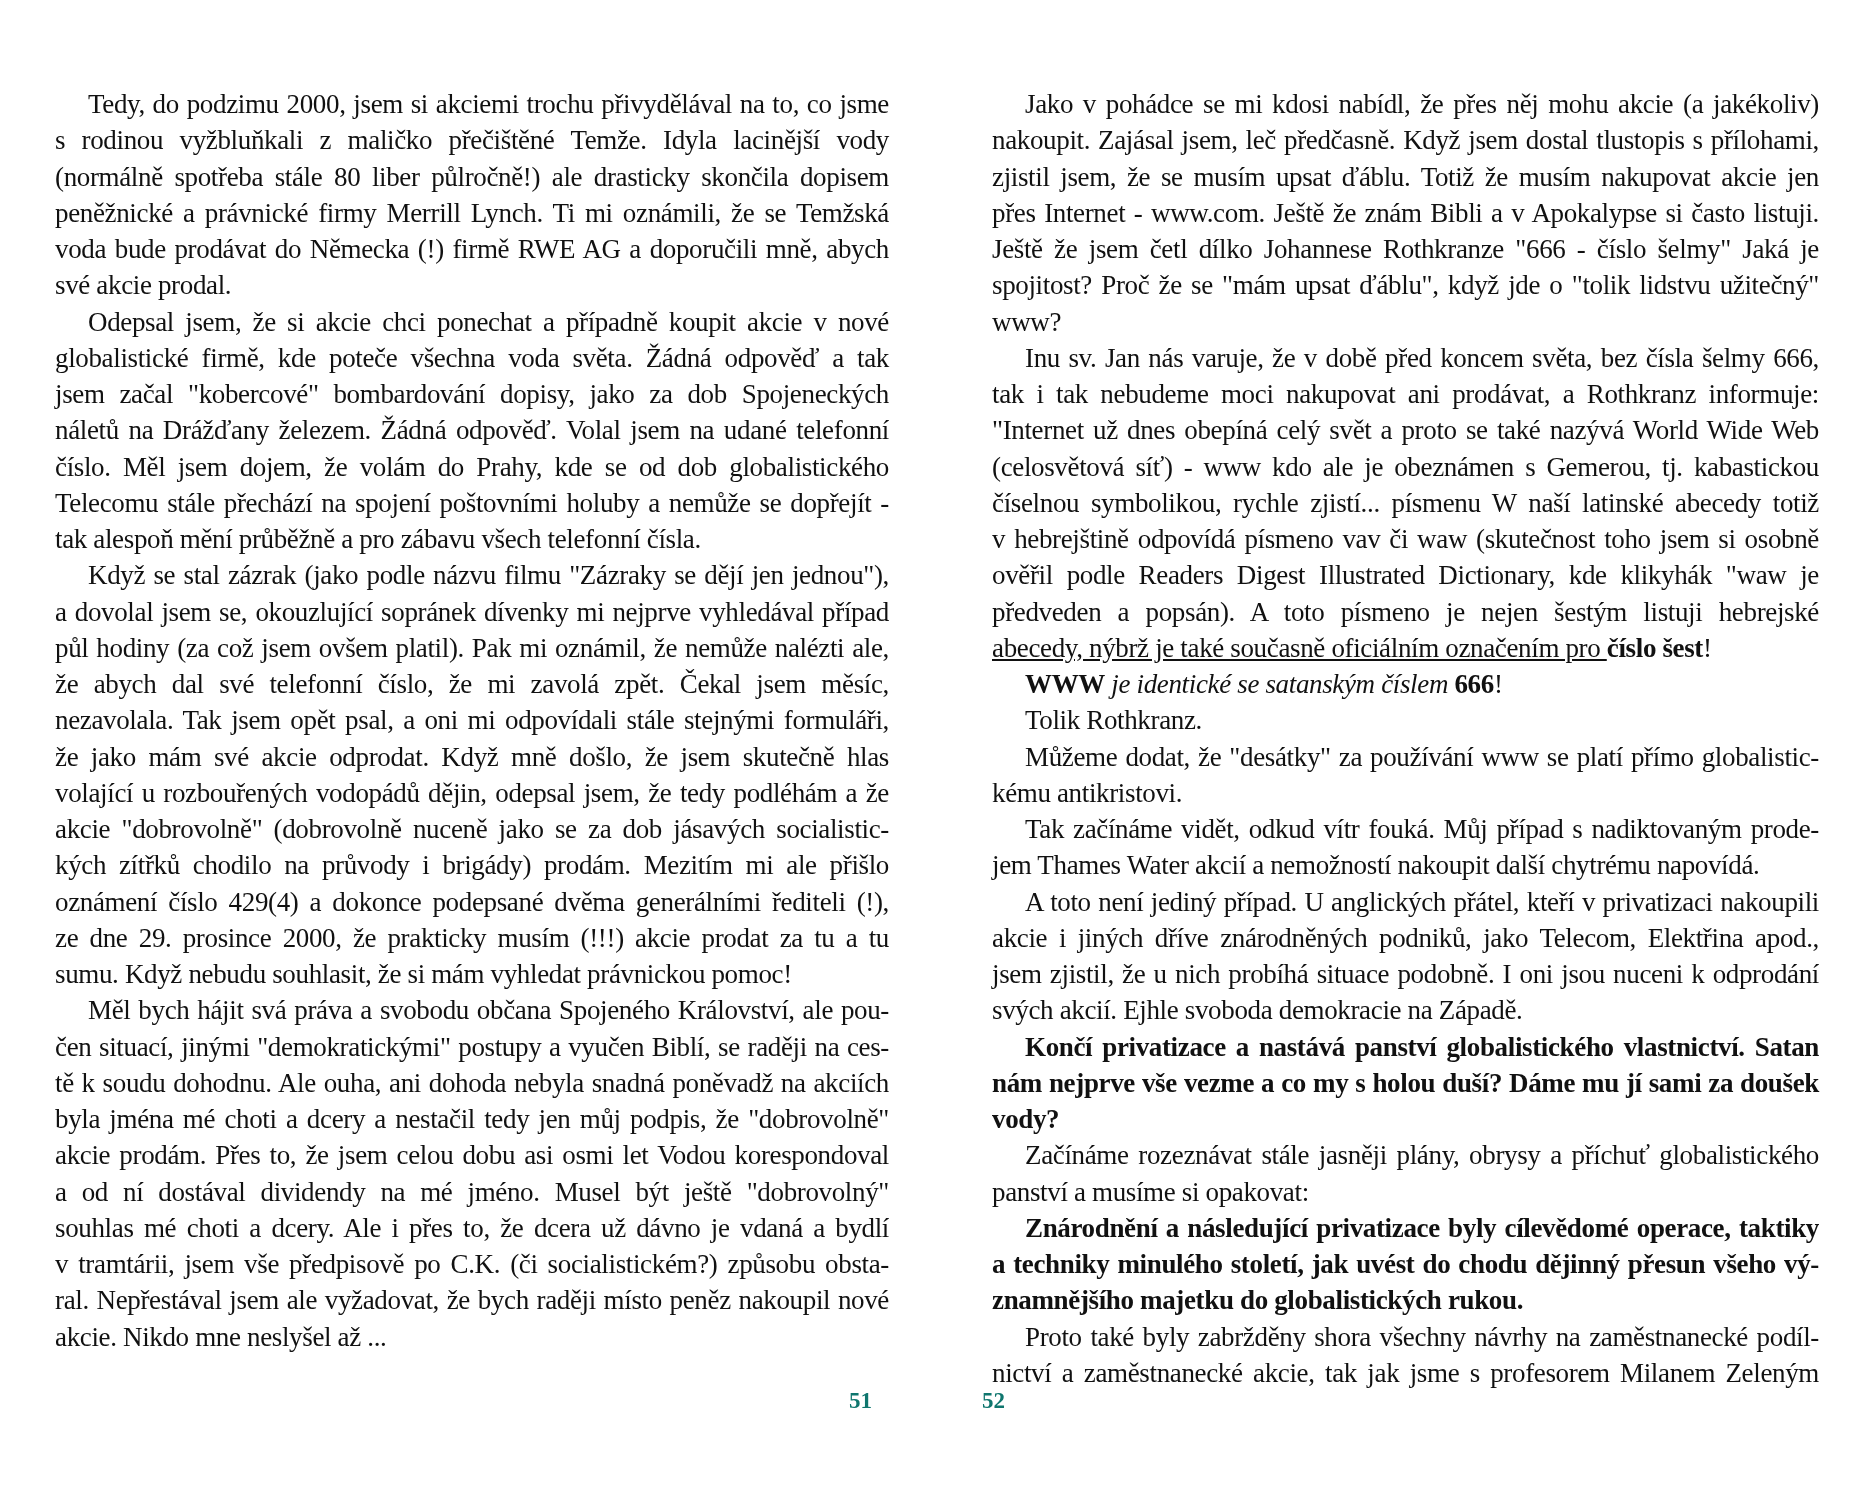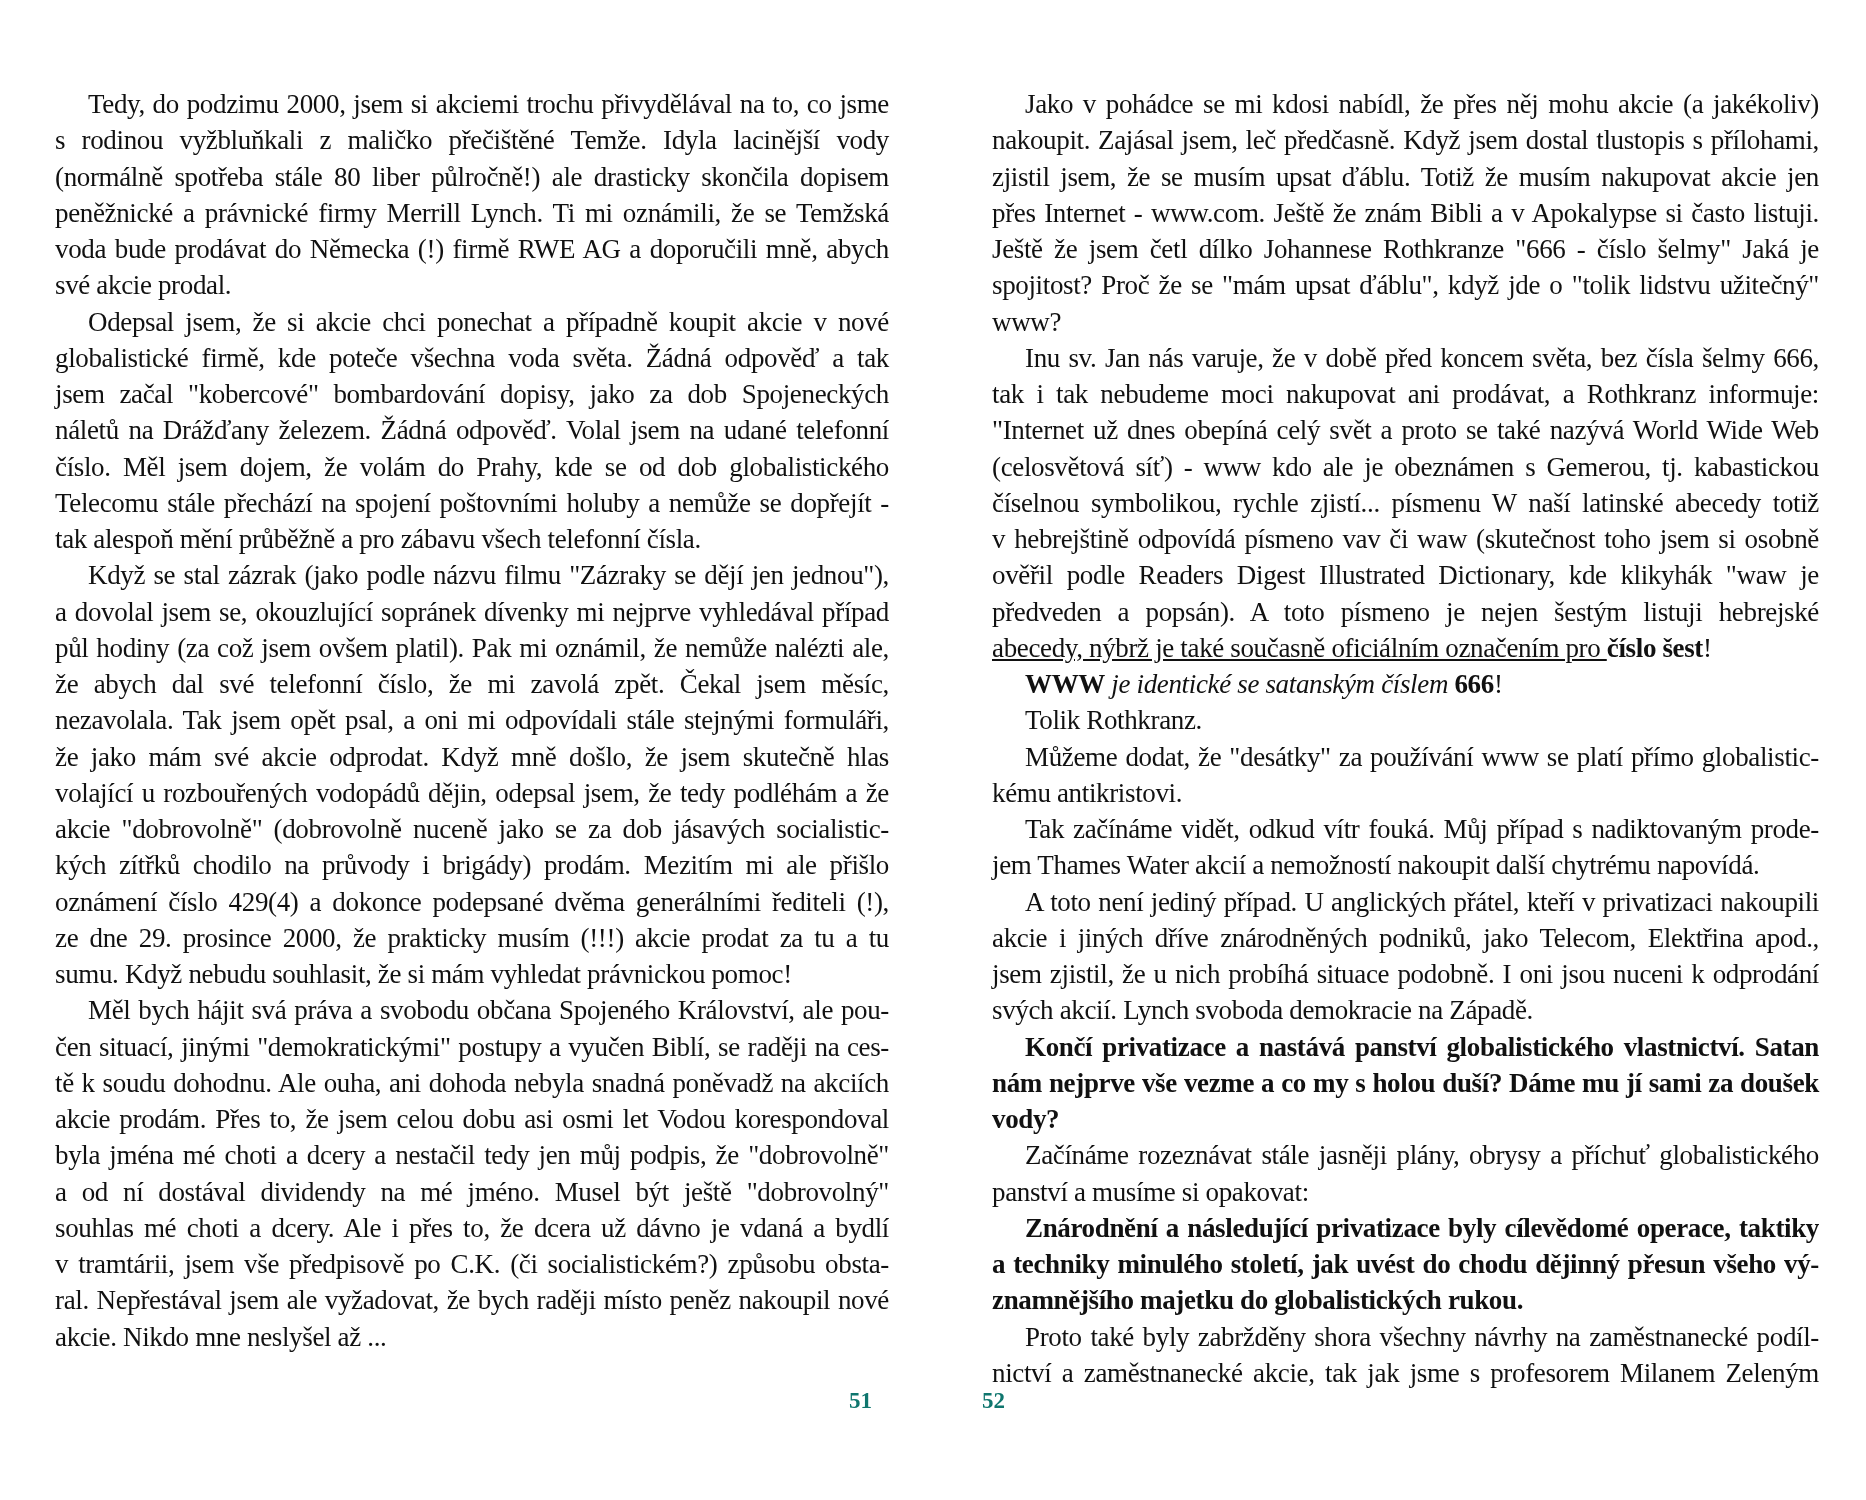--- a/index.html
+++ b/index.html
@@ -58,22 +58,22 @@
     <div class="line" style="white-space: nowrap;">že jako mám své akcie odprodat. Když mně došlo, že jsem skutečně hlas</div>
     <div class="line" style="white-space: nowrap;">volající u rozbouřených vodopádů dějin, odepsal jsem, že tedy podléhám a že</div>
     <div class="line" style="white-space: nowrap;">akcie "dobrovolně" (dobrovolně nuceně jako se za dob jásavých socialistic-</div>
     <div class="line" style="white-space: nowrap;">kých zítřků chodilo na průvody i brigády) prodám. Mezitím mi ale přišlo</div>
     <div class="line" style="white-space: nowrap;">oznámení číslo 429(4) a dokonce podepsané dvěma generálními řediteli (!),</div>
     <div class="line" style="white-space: nowrap;">ze dne 29. prosince 2000, že prakticky musím (!!!) akcie prodat za tu a tu</div>
     <div class="line last" style="white-space: nowrap;">sumu. Když nebudu souhlasit, že si mám vyhledat právnickou pomoc!</div>
     <div class="line indent" style="white-space: nowrap;">Měl bych hájit svá práva a svobodu občana Spojeného Království, ale pou-</div>
     <div class="line" style="white-space: nowrap;">čen situací, jinými "demokratickými" postupy a vyučen Biblí, se raději na ces-</div>
     <div class="line" style="white-space: nowrap;">tě k soudu dohodnu. Ale ouha, ani dohoda nebyla snadná poněvadž na akciích</div>
+    <div class="line" style="white-space: nowrap;">byla jména mé choti a dcery a nestačil tedy jen můj podpis, že "dobrovolně"</div>
     <div class="line" style="white-space: nowrap;">akcie prodám. Přes to, že jsem celou dobu asi osmi let Vodou korespondoval</div>
-    <div class="line" style="white-space: nowrap;">byla jména mé choti a dcery a nestačil tedy jen můj podpis, že "dobrovolně"</div>
     <div class="line" style="white-space: nowrap;">a od ní dostával dividendy na mé jméno. Musel být ještě "dobrovolný"</div>
     <div class="line" style="white-space: nowrap;">souhlas mé choti a dcery. Ale i přes to, že dcera už dávno je vdaná a bydlí</div>
     <div class="line" style="white-space: nowrap;">v tramtárii, jsem vše předpisově po C.K. (či socialistickém?) způsobu obsta-</div>
     <div class="line" style="white-space: nowrap;">ral. Nepřestával jsem ale vyžadovat, že bych raději místo peněz nakoupil nové</div>
     <div class="line last" style="white-space: nowrap;">akcie. Nikdo mne neslyšel až ...</div>
   </div>
 <div class="page page-right" id="right-page">
     <div class="line indent" style="white-space: nowrap;">Jako v pohádce se mi kdosi nabídl, že přes něj mohu akcie (a jakékoliv)</div>
     <div class="line" style="white-space: nowrap;">nakoupit. Zajásal jsem, leč předčasně. Když jsem dostal tlustopis s přílohami,</div>
     <div class="line" style="white-space: nowrap;">zjistil jsem, že se musím upsat ďáblu. Totiž že musím nakupovat akcie jen</div>
@@ -92,21 +92,21 @@
     <div class="line last" style="white-space: nowrap;"><span style="white-space: pre; text-decoration: underline;">abecedy, nýbrž je také současně oficiálním označením pro </span><span class="b" style="white-space: pre;">číslo šest</span><span style="white-space: pre;">!</span></div>
     <div class="line indent last" style="white-space: nowrap;"><span class="b" style="white-space: pre;">WWW</span><span style="white-space: pre; font-style: italic;"> je identické se satanským číslem </span><span class="b" style="white-space: pre;">666</span><span style="white-space: pre;">!</span></div>
     <div class="line indent last" style="white-space: nowrap;">Tolik Rothkranz.</div>
     <div class="line indent" style="white-space: nowrap;">Můžeme dodat, že "desátky" za používání www se platí přímo globalistic-</div>
     <div class="line last" style="white-space: nowrap;">kému antikristovi.</div>
     <div class="line indent" style="white-space: nowrap;">Tak začínáme vidět, odkud vítr fouká. Můj případ s nadiktovaným prode-</div>
     <div class="line last" style="white-space: nowrap;">jem Thames Water akcií a nemožností nakoupit další chytrému napovídá.</div>
     <div class="line indent" style="white-space: nowrap;">A toto není jediný případ. U anglických přátel, kteří v privatizaci nakoupili</div>
     <div class="line" style="white-space: nowrap;">akcie i jiných dříve znárodněných podniků, jako Telecom, Elektřina apod.,</div>
     <div class="line" style="white-space: nowrap;">jsem zjistil, že u nich probíhá situace podobně. I oni jsou nuceni k odprodání</div>
-    <div class="line last" style="white-space: nowrap;">svých akcií. Lynch svoboda demokracie na Západě.</div>
+    <div class="line last" style="white-space: nowrap;">svých akcií. Ejhle svoboda demokracie na Západě.</div>
     <div class="line indent b" style="white-space: nowrap;">Končí privatizace a nastává panství globalistického vlastnictví. Satan</div>
     <div class="line b" style="white-space: nowrap;">nám nejprve vše vezme a co my s holou duší? Dáme mu jí sami za doušek</div>
     <div class="line last b" style="white-space: nowrap;">vody?</div>
     <div class="line indent" style="white-space: nowrap;">Začínáme rozeznávat stále jasněji plány, obrysy a příchuť globalistického</div>
     <div class="line last" style="white-space: nowrap;">panství a musíme si opakovat:</div>
     <div class="line indent b" style="white-space: nowrap;">Znárodnění a následující privatizace byly cílevědomé operace, taktiky</div>
     <div class="line b" style="white-space: nowrap;">a techniky minulého století, jak uvést do chodu dějinný přesun všeho vý-</div>
     <div class="line last b" style="white-space: nowrap;">znamnějšího majetku do globalistických rukou.</div>
     <div class="line indent" style="white-space: nowrap;">Proto také byly zabržděny shora všechny návrhy na zaměstnanecké podíl-</div>
     <div class="line" style="white-space: nowrap;">nictví a zaměstnanecké akcie, tak jak jsme s profesorem Milanem Zeleným</div>

